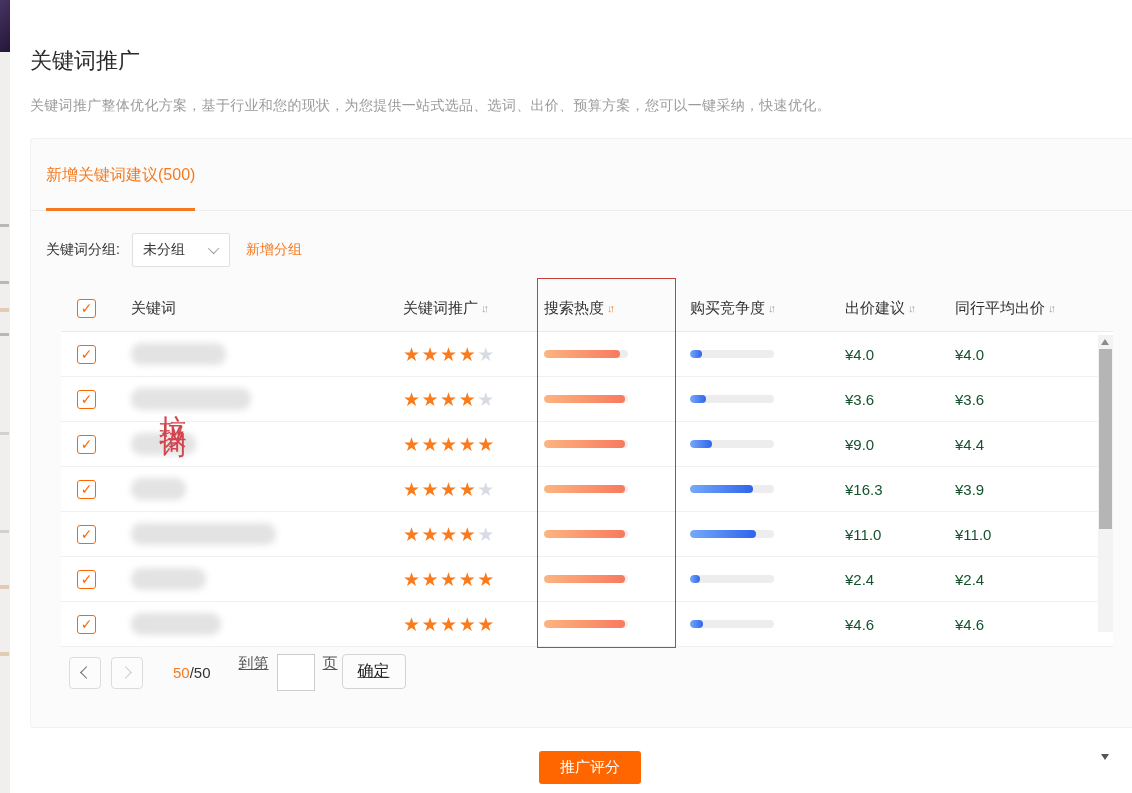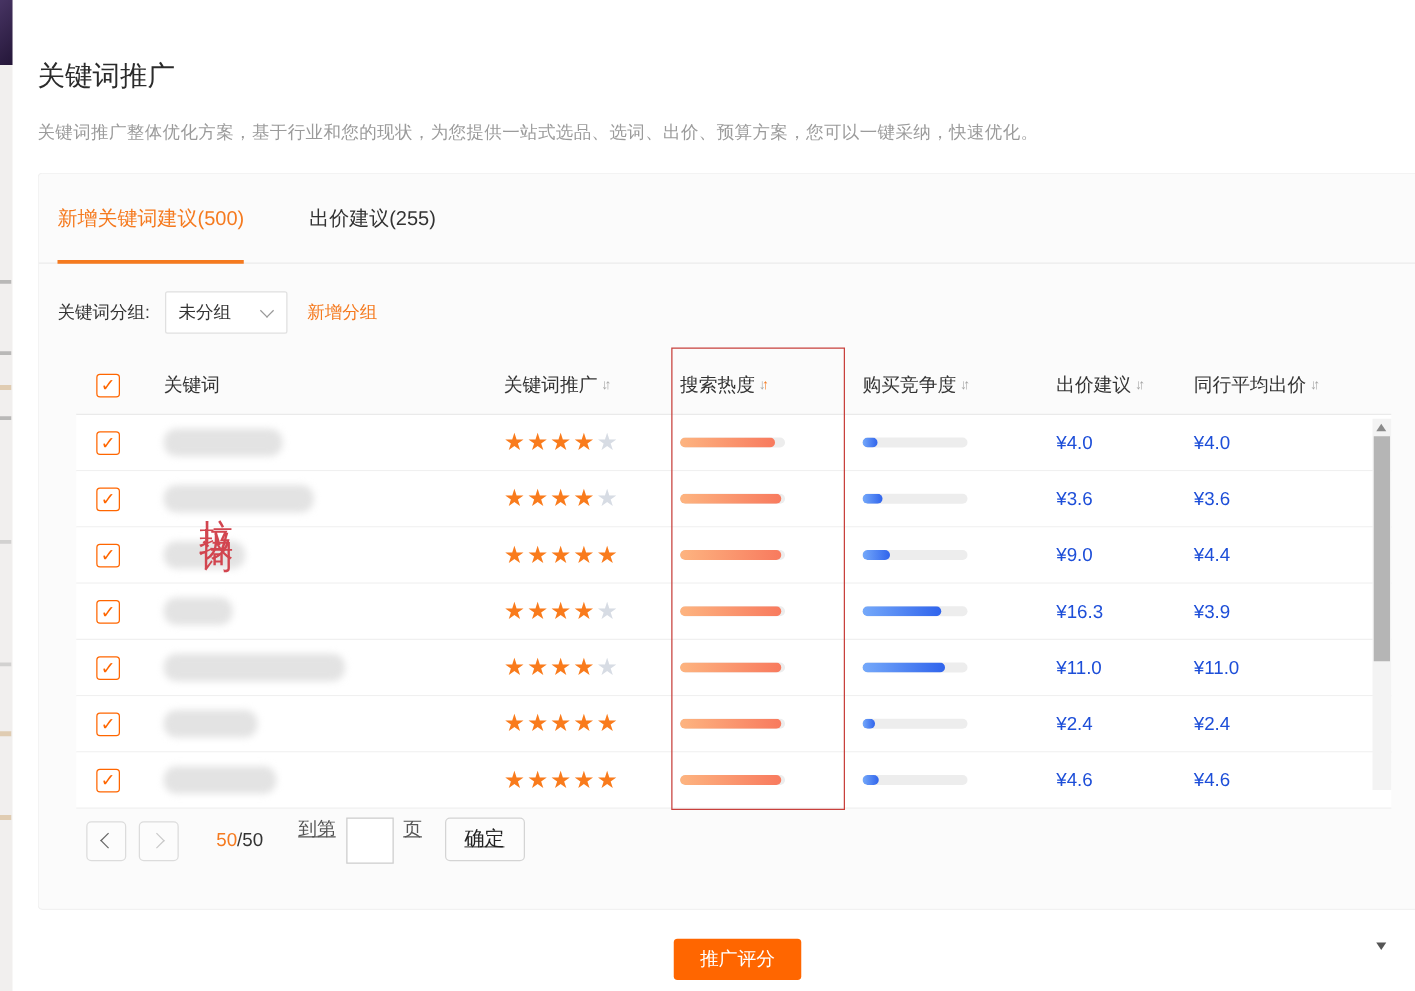--- a/index.html
+++ b/index.html
@@ -56,21 +56,21 @@
 
   .blur-blob { height:22px; background:#e3e3e3; border-radius:10px; filter:blur(3px); }
 
   .stars { font-size:19px; letter-spacing:1.5px; line-height:1; }
   .star-f { color:#f97b1c; } .star-e { color:#d7dce4; }
 
   .bar { position:relative; width:84px; height:8px; border-radius:4px; background:#ededed; overflow:hidden; display:inline-block; }
   .bar > span { position:absolute; left:0; top:0; bottom:0; border-radius:4px; }
   .bar.orange > span { background:linear-gradient(90deg,#fdb480,#f87a5e); }
   .bar.blue   > span { background:linear-gradient(90deg,#75a9fa,#3064ec); }
-  .price { font-size:15px; color:#1d4ed8; }
+  .price { font-size:15px; color:#14532d; }
 
   
   .red-box { position:absolute; left:476px; top:-7px; width:139px; height:370px;
     border:1px solid #c8403c; pointer-events:none; z-index:5; }
   .red-vert { position:absolute; left:94px; top:108px; z-index:6; writing-mode:vertical-rl;
     font-family:"Liberation Serif","DejaVu Serif",serif; font-size:27px; color:#d2454f;
     letter-spacing:8px; pointer-events:none; }
 
   
   .scrollbar { position:absolute; right:0; top:50px; width:15px; height:297px; background:#f3f3f3; z-index:4; }
@@ -87,21 +87,21 @@
   .pg-btn.active { border-color:#f57a1f; color:#f57a1f; background:#fff; }
   .pg-btn.disabled { cursor:default; }
   .pg-ellipsis { margin:0 10px 0 2px; color:#888; }
   .chev-l { width:9px; height:9px; border-left:1.8px solid #666; border-bottom:1.8px solid #666; transform:rotate(45deg); margin-left:3px; }
   .chev-r { width:9px; height:9px; border-left:1.8px solid #c9c9c9; border-bottom:1.8px solid #c9c9c9; transform:rotate(-135deg); margin-right:3px; }
   .pg-total { margin:0 0 0 20px; font-size:15px; }
   .pg-total .cur { color:#f57a1f; }
   .goto { display:flex; align-items:flex-start; margin-left:28px; font-size:15px; color:#555;text-decoration:underline; }
   .goto input { width:38px; height:37px; border:1px solid #ccc; background:#fff; margin:0 8px; font-size:15px; text-align:center; }
   .confirm-btn { min-width:64px; height:35px; border:1px solid #d4d4d4; border-radius:4px; background:#fcfcfc;
-    font-size:16px; color:#222; margin-left:18px; cursor:pointer; font-family:inherit; }
+    font-size:16px; color:#222; margin-left:4px; cursor:pointer; font-family:inherit; }
 
   .adopt-btn { position:absolute; left:539px; top:751px; width:102px; height:33px; background:#f60;
     border:none; border-radius:3px; color:#fff; font-size:15px; cursor:pointer; font-family:inherit; }
 </style>
 </head>
 <body>
 
 <div class="left-strip">
   <div class="purple"></div>
   <div class="mark" style="top:224px"></div>
@@ -115,21 +115,20 @@
 </div>
 
 <div class="page">
   <h1 class="page-title">关键词推广</h1>
   <p class="page-subtitle">关键词推广整体优化方案，基于行业和您的现状，为您提供一站式选品、选词、出价、预算方案，您可以一键采纳，快速优化。</p>
 
   <div class="card">
 
     <div class="tabs">
       <div class="tab active">新增关键词建议(500)</div>
-      <div class="tab">出价建议(255)</div>
     </div>
 
     <div class="filter-row">
       <span class="filter-label">关键词分组:</span>
       <div class="select">
         <span>未分组</span>
         <span class="chev"></span>
       </div>
       <span class="link-add">新增分组</span>
     </div>

